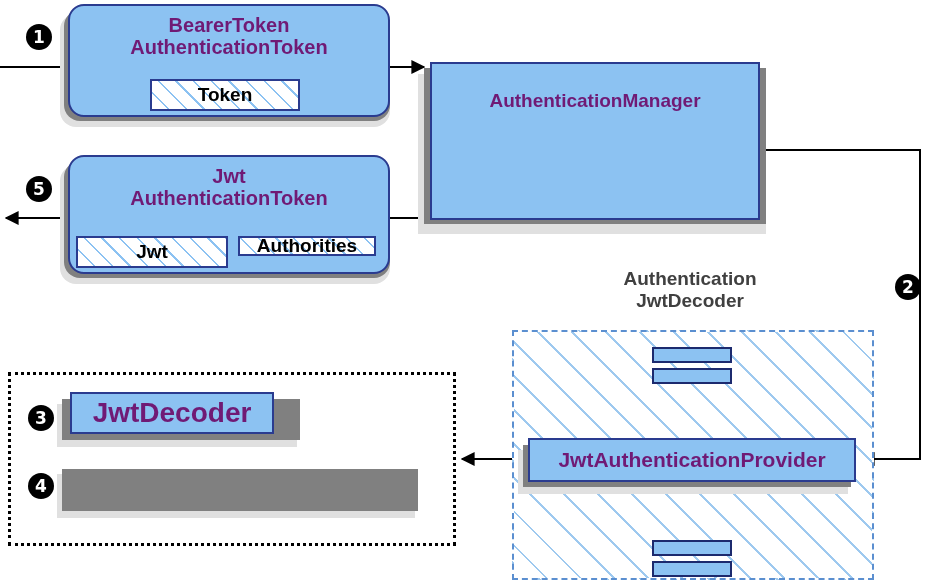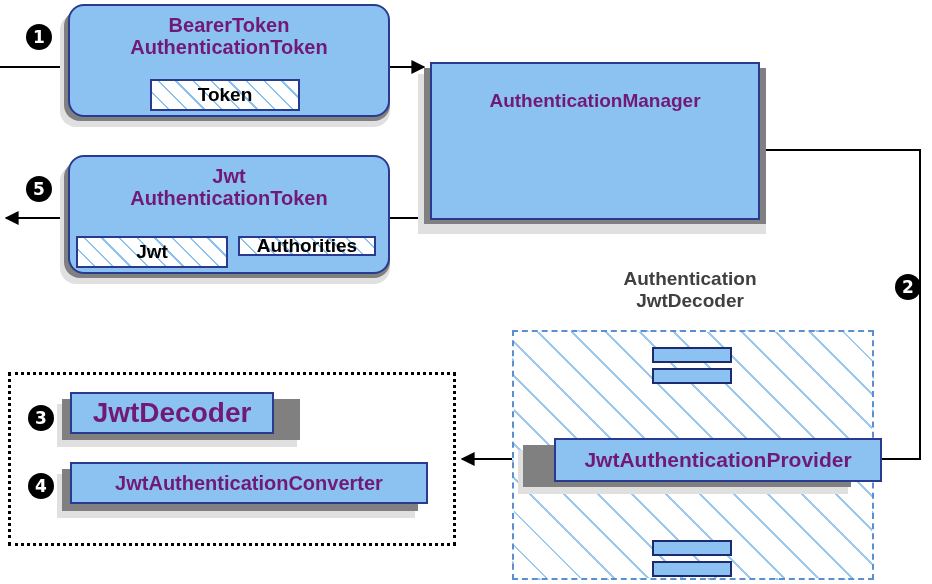--- a/index.html
+++ b/index.html
@@ -207,37 +207,34 @@
   <div class="dashed-region" style="left:512px; top:330px; width:362px; height:250px;"></div>
 
   <div class="blue-bar" style="left:652px; top:347px; width:80px; height:16px;"></div>
   <div class="blue-bar" style="left:652px; top:368px; width:80px; height:16px;"></div>
 
   <div class="blue-bar" style="left:652px; top:540px; width:80px; height:16px;"></div>
   <div class="blue-bar" style="left:652px; top:561px; width:80px; height:16px;"></div>
 
   <div class="shadow-light" style="left:518px; top:450px; width:330px; height:44px;"></div>
   <div class="shadow-dark" style="left:523px; top:445px; width:328px; height:42px;"></div>
-  <div class="blue-box" style="left:528px; top:438px; width:328px; height:44px; font-size:21px;margin-left:26px;">
+  <div class="blue-box" style="left:528px; top:438px; width:328px; height:44px; font-size:21px;">
     <span>JwtAuthenticationProvider</span>
   </div>
 
   <div class="dotted-region" style="left:8px; top:372px; width:448px; height:174px;"></div>
 
   <div class="shadow-light" style="left:57px; top:404px; width:240px; height:43px;"></div>
   <div class="shadow-dark" style="left:62px; top:399px; width:238px; height:41px;"></div>
   <div class="blue-box" style="left:70px; top:392px; width:204px; height:42px; font-size:28px;">
     <span>JwtDecoder</span>
   </div>
 
   <div class="shadow-light" style="left:57px; top:474px; width:358px; height:44px;"></div>
   <div class="shadow-dark" style="left:62px; top:469px; width:356px; height:42px;"></div>
-  <div class="blue-box" style="left:70px; top:462px; width:358px; height:42px; font-size:20px;">
-    <span>JwtAuthenticationConverter</span>
-  </div>
 
   <div class="badge" style="left:26px; top:24px;">
     <span>1</span>
   </div>
   <div class="badge" style="left:26px; top:176px;">
     <span>5</span>
   </div>
   <div class="badge" style="left:895px; top:274px;">
     <span>2</span>
   </div>

